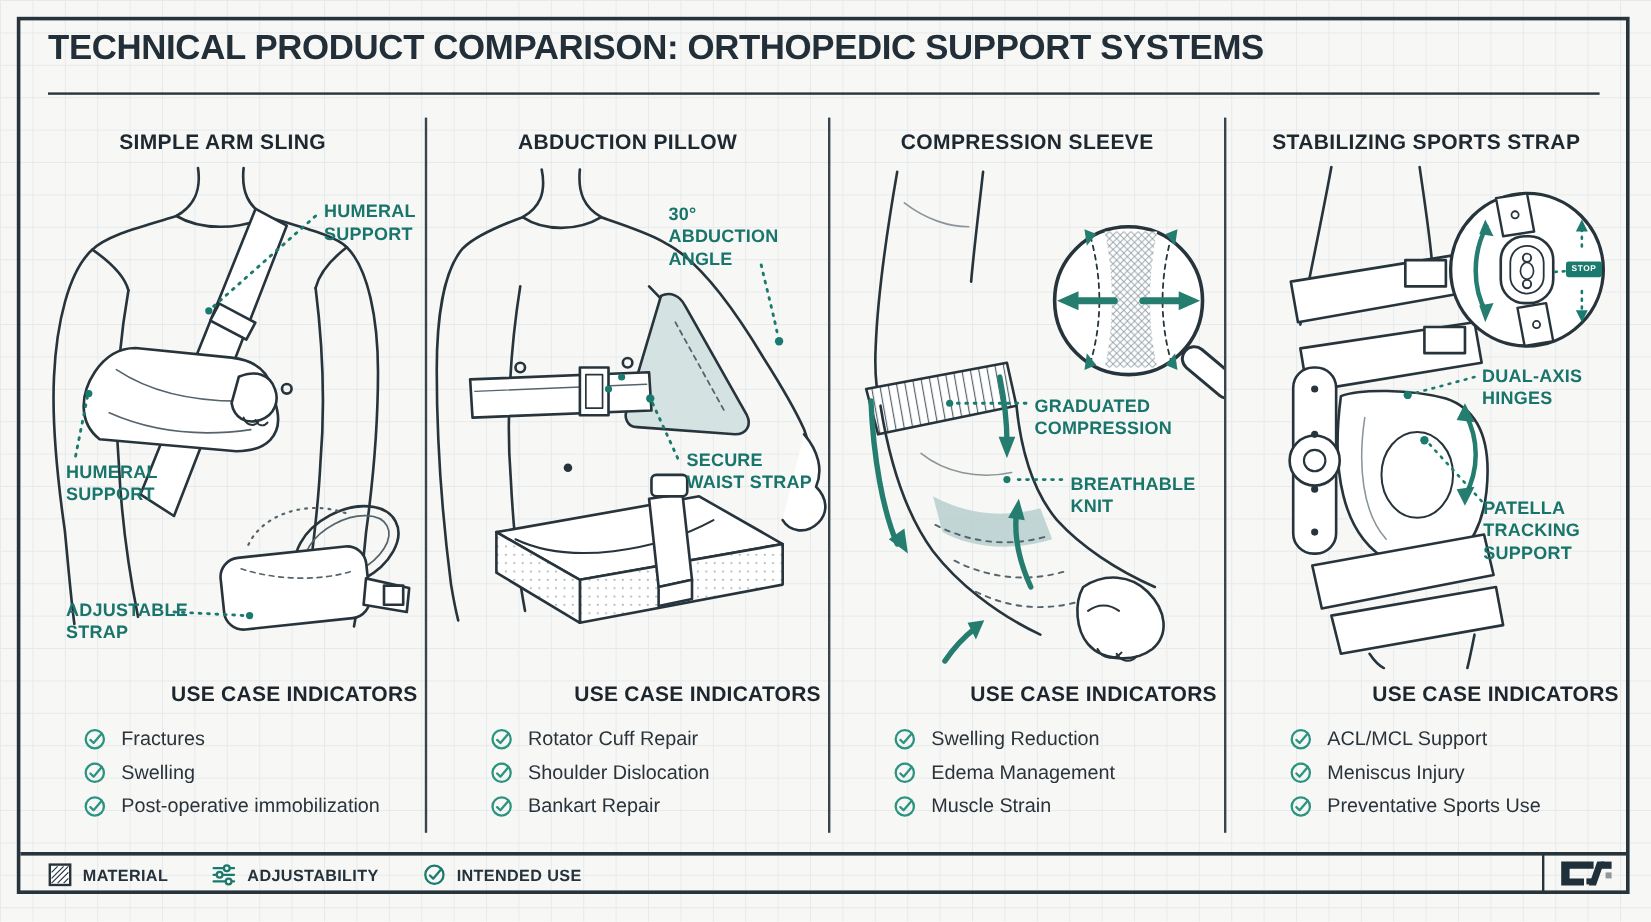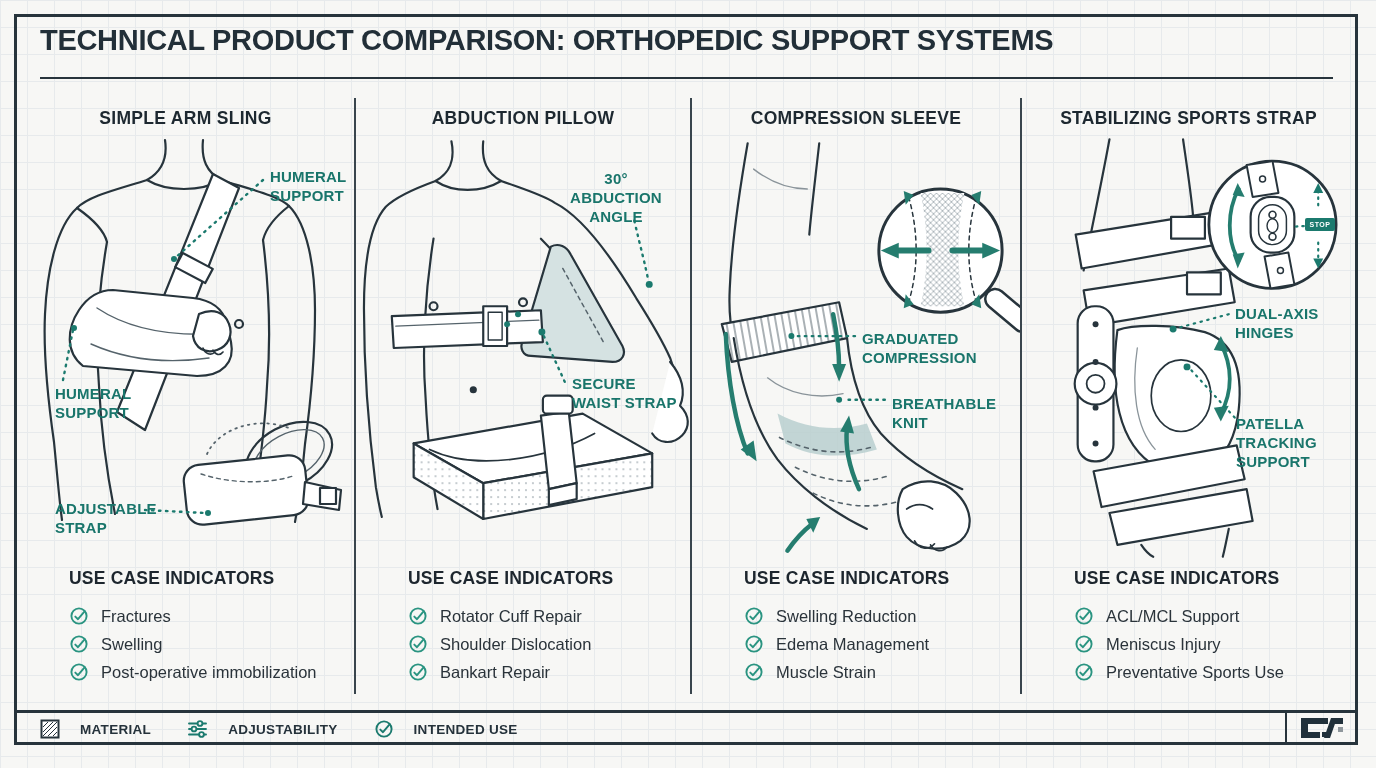--- a/index.html
+++ b/index.html
@@ -13,27 +13,27 @@
   .main-title{left:40px;top:24px;font-size:29px;font-weight:700;letter-spacing:-0.3px;color:#222f38;white-space:nowrap;}
   .title-rule{left:40px;top:77px;width:1293px;height:2px;background:#27343c;}
   .columns{left:17px;top:98px;width:1338px;height:596px;display:grid;grid-template-columns:337px 336px 330px 335px;}
   .col{position:relative;}
   .col + .col{border-left:2px solid #39454d;}
   .col h2{margin:10px 6px 0;text-align:center;font-size:17.5px;font-weight:700;letter-spacing:.3px;color:#1d2830;}
   .illo{position:absolute;left:0;top:40px;width:100%;height:420px;}
   .callout{position:absolute;color:#19756b;font-weight:700;font-size:15px;line-height:1.25;letter-spacing:.2px;}
   .stop-tag{position:absolute;background:#1b7a6e;color:#fff;font-size:7px;font-weight:700;
     width:30px;height:13px;border-radius:2px;display:flex;align-items:center;justify-content:center;letter-spacing:.5px;}
-  .usecases{position:absolute;left:52px;right:6px;top:470px;}
+  .usecases{position:absolute;left:52px;right:6px;top:470px;text-align:right;}
   .usecases h3{margin:0 0 13px;font-size:17.5px;font-weight:700;letter-spacing:.2px;color:#1d262e;}
   .uc-row{display:flex;align-items:center;gap:12px;height:28px;}
   .uc-row .label{font-size:16.5px;color:#2a333a;}
   .footer-sep{left:17px;top:710px;width:1338px;height:2.5px;background:#27343c;}
   .footer-legend{left:40px;top:716px;height:26px;display:flex;align-items:center;gap:36px;}
-  .legend-item{display:flex;align-items:center;gap:20px;}
+  .legend-item{display:flex;align-items:center;gap:9px;}
   .legend-item .label{font-size:13.5px;font-weight:700;letter-spacing:.3px;color:#25323b;}
   .logo-sep{left:1285px;top:712px;width:2px;height:31px;background:#27343c;}
   .logo-box{left:1298px;top:714px;width:50px;height:28px;}
 </style>
 </head>
 <body>
 
 <div class="page">
   <div class="abs frame"></div>
   <div class="abs main-title">TECHNICAL PRODUCT COMPARISON: ORTHOPEDIC SUPPORT SYSTEMS</div>
@@ -145,21 +145,21 @@
         </g>
         <g stroke="#1b7a6e" stroke-width="2.4" stroke-linecap="round" fill="#1b7a6e">
           <path d="M280,82 C286,108 291,126 294,142" fill="none" stroke-dasharray="1.5,5.5"></path>
             <circle cx="295" cy="146" r="3.5" stroke="none"></circle>
           <path d="M210,244 L189,198" fill="none" stroke-dasharray="1.5,5.5"></path>
             <circle cx="187" cy="194" r="3.5" stroke="none"></circle>
           <circle cx="152" cy="186" r="3" stroke="none"></circle>
             <circle cx="163" cy="176" r="3" stroke="none"></circle>
         </g>
       </svg>
-      <div class="callout" style="left:201px;top:72px;width:118px;text-align:center;">30° ABDUCTION ANGLE</div>
+      <div class="callout" style="left:201px;top:72px;width:118px;text-align:left;">30° ABDUCTION ANGLE</div>
       <div class="callout" style="left:216px;top:277px;width:105px;">SECURE WAIST STRAP</div>
       <div class="usecases">
         <h3>USE CASE INDICATORS</h3>
         <div class="uc-row">
           <svg width="20" height="20" viewBox="0 0 20 20">
               <circle cx="10" cy="10" r="7.6" fill="none" stroke="#2a9481" stroke-width="1.9"></circle>
               <path d="M6.3,10.6 L9,13.2 L15.8,5.2" fill="none" stroke="#2a9481" stroke-width="1.9" stroke-linecap="round" stroke-linejoin="round"></path>
             </svg>
           <span class="label">Rotator Cuff Repair</span>
         </div>

